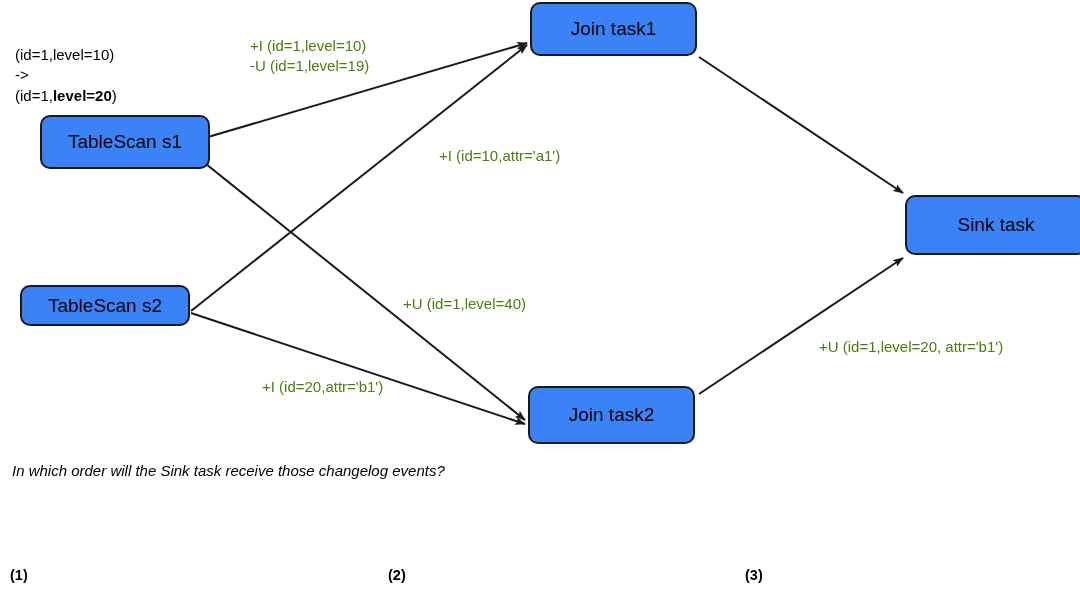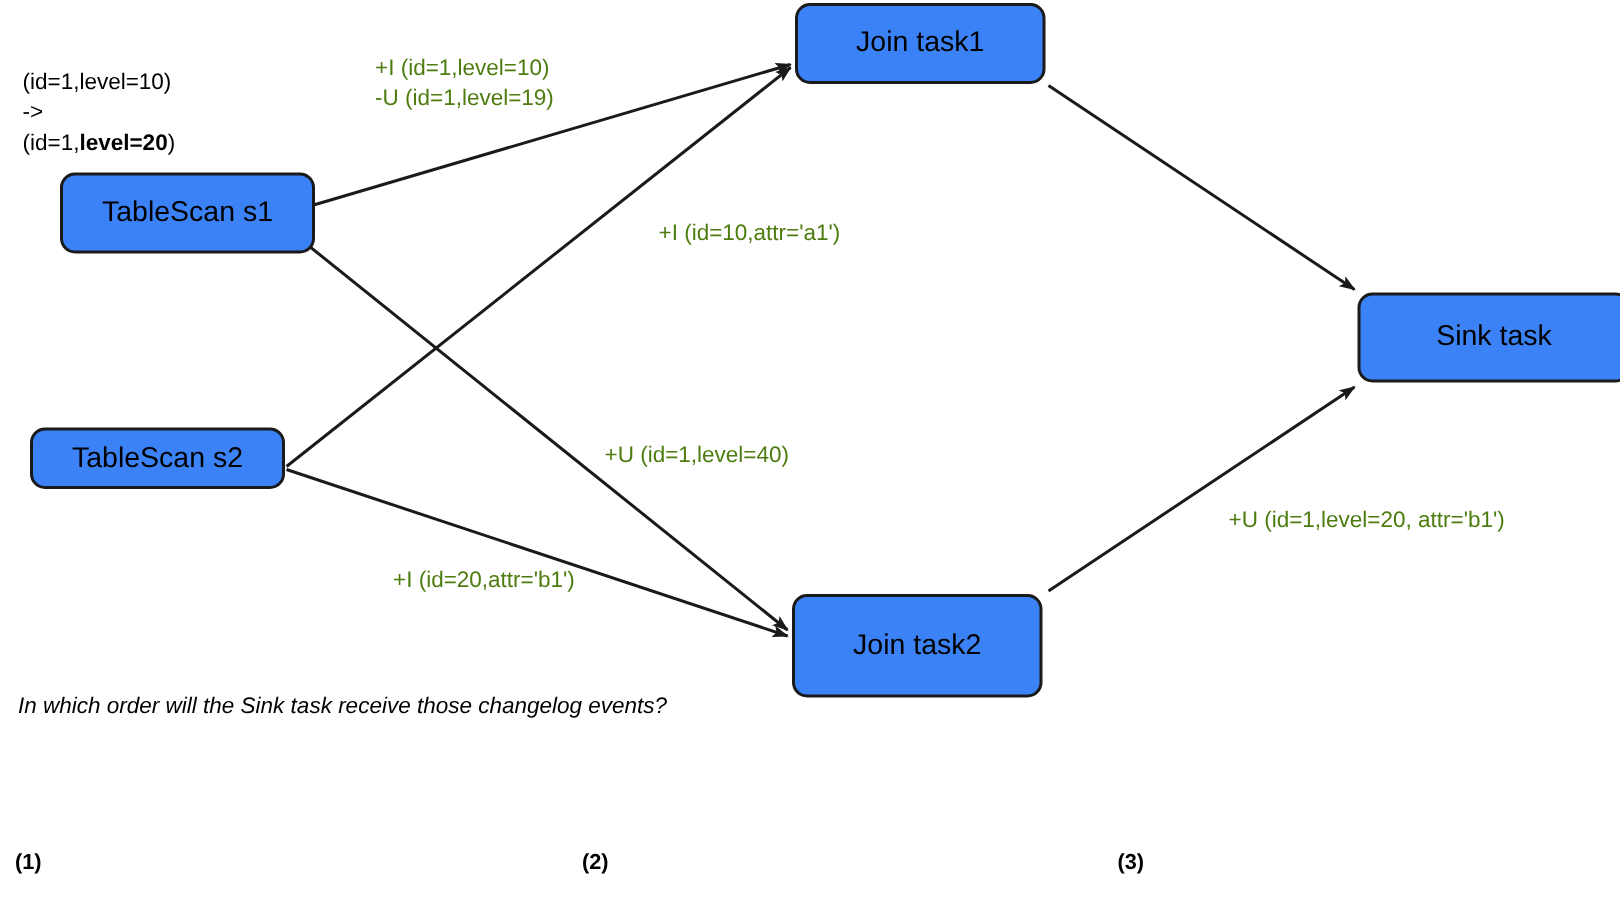--- a/index.html
+++ b/index.html
@@ -116,21 +116,21 @@
   </div>
 
   <div class="node" id="node-tablescan-s2" style="left:20px; top:285px; width:170px; height:41px;">
     <span>TableScan s2</span>
   </div>
 
   <div class="node" id="node-join-task1" style="left:530px; top:2px; width:167px; height:54px;">
     <span>Join task1</span>
   </div>
 
-  <div class="node" id="node-join-task2" style="left:528px; top:396px; width:167px; height:69px;">
+  <div class="node" id="node-join-task2" style="left:528px; top:386px; width:167px; height:58px;">
     <span>Join task2</span>
   </div>
 
   <div class="node" id="node-sink-task" style="left:905px; top:195px; width:182px; height:60px;">
     <span>Sink task</span>
   </div>
 
   <div class="note-block" id="note-update" style="left:15px; top:45px; width:180px;">
     <div>(id=1,level=10)</div>
     <div>-&gt;</div>

